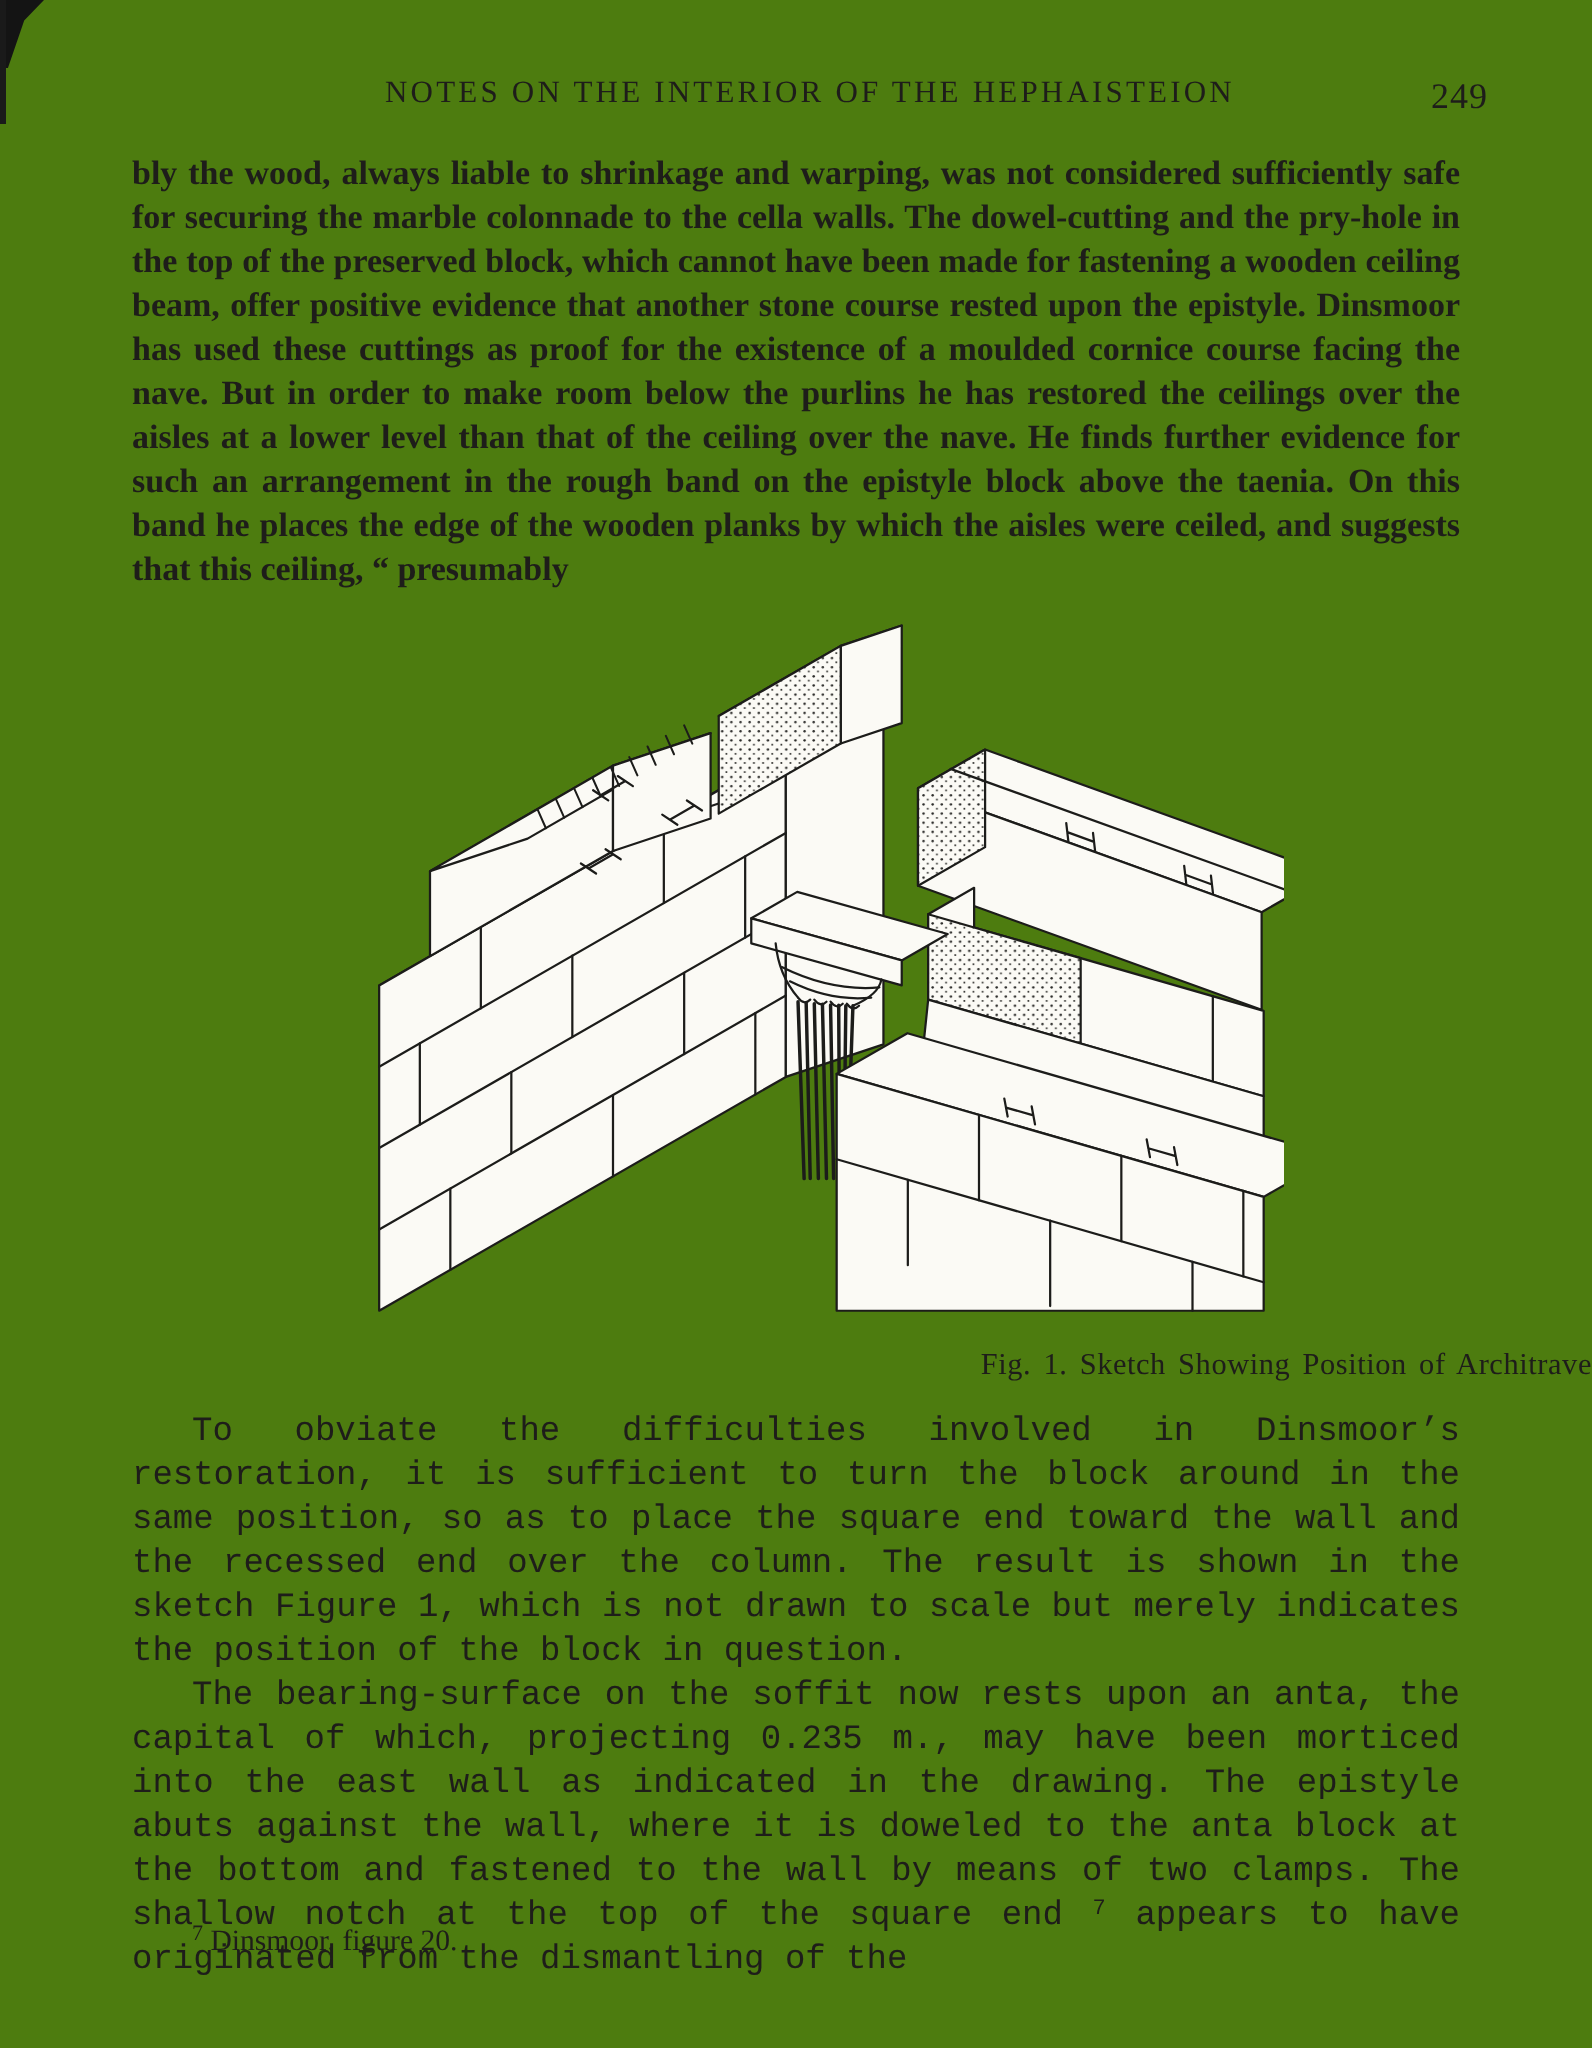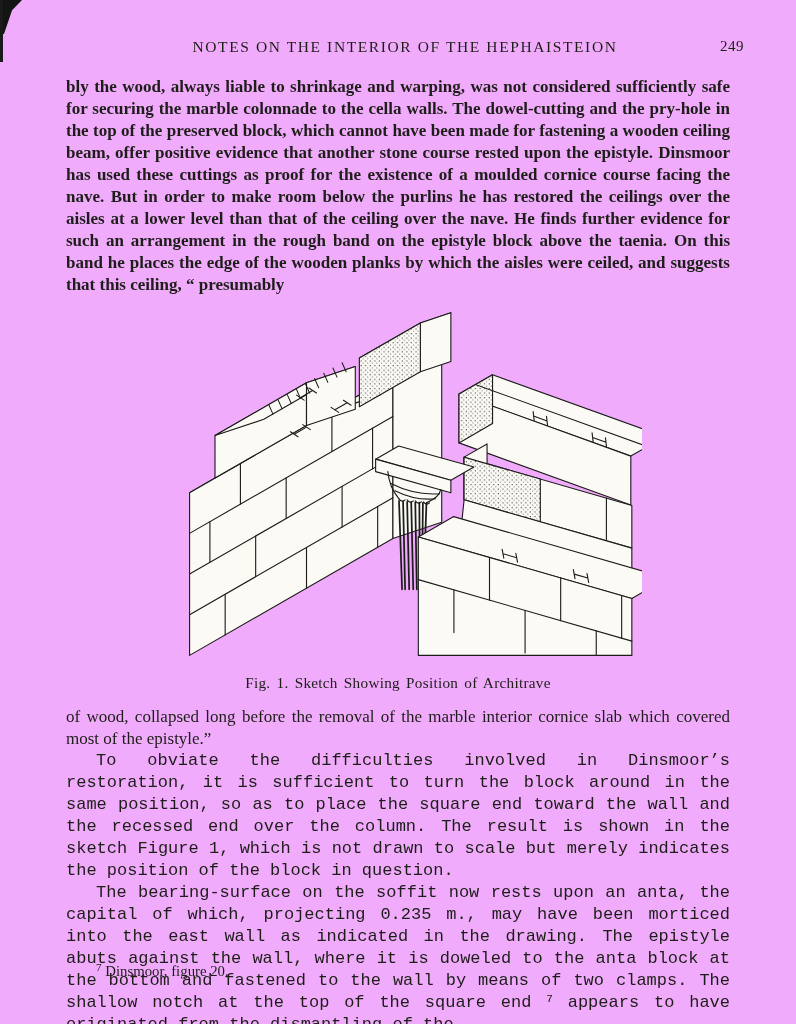--- a/index.html
+++ b/index.html
@@ -1,59 +1,59 @@
 <!DOCTYPE html>
 <html><head>
 <meta charset="utf-8">
 <style>
   html,body{margin:0;padding:0;}
   body{background:#e8e6e0;}
   .page{
     position:relative;
     width:796px;height:1024px;
     margin:0 auto;
-    background:#f0abfc;
+    background:#4d7c0f;
     color:#1e1d1a;
     font-family:"Liberation Serif", serif;
     overflow:hidden;
   }
   .corner-mark{
     position:absolute;top:0;left:0;width:22px;height:34px;
     background:#141414;
     clip-path:polygon(0 0,100% 0,55% 30%,18% 100%,0 100%);
   }
   .edge-streak{
     position:absolute;top:0;left:0;width:3px;height:62px;background:#1a1a1a;
   }
   .running-head{
     position:absolute;top:38px;left:66px;right:52px;height:22px;
     font-size:15.5px;letter-spacing:1.6px;
     text-align:center;white-space:nowrap;
   }
   .page-number{
     position:absolute;top:38px;right:52px;
-    font-size:15px;letter-spacing:0.5px;
+    font-size:18px;letter-spacing:0.5px;
   }
   .text-block{
     position:absolute;left:66px;width:664px;
     font-size:17px;line-height:22px;
     text-align:justify;
   }
   .text-block p{margin:0;padding:0;}
   .text-block p.indent{text-indent:30px;font-family:Liberation Mono, monospace;}
   .upper-text{top:76px;font-weight:bold;}
   .lower-text{top:706px;}
   sup{font-size:11px;line-height:0;vertical-align:baseline;position:relative;top:-5px;}
   .figure-wrap{
     position:absolute;top:304px;left:50%;margin-left:-244px;
     width:488px;height:352px;
   }
   .figure-caption{
     position:absolute;top:674px;left:0;right:0;
-    text-align:center;font-size:15.2px;letter-spacing:0.3px;word-spacing:2px;
+    text-align:right;font-size:15.2px;letter-spacing:0.3px;word-spacing:2px;
   }
   .footnote{
     position:absolute;top:962px;left:96px;width:620px;
     font-size:14.8px;line-height:19px;
   }
 </style>
 </head>
 <body>
 
 <div class="page">
@@ -137,21 +137,20 @@
         <use href="#clamp" transform="translate(438 133) rotate(20)"></use>
         <use href="#clamp" transform="translate(350 247) rotate(16)"></use>
         <use href="#clamp" transform="translate(420 267) rotate(16)"></use>
       </g>
     </svg>
   </div>
 
   <div class="figure-caption">Fig. 1. Sketch Showing Position of Architrave</div>
 
   <div class="text-block lower-text">
-    <p>of wood, collapsed long before the removal of the marble interior cornice slab which covered most of the epistyle.”</p>
     <p class="indent">To obviate the difficulties involved in Dinsmoor’s restoration, it is sufficient to turn the block around in the same position, so as to place the square end toward the wall and the recessed end over the column. The result is shown in the sketch Figure 1, which is not drawn to scale but merely indicates the position of the block in question.</p>
     <p class="indent"><span>The bearing-surface on the soffit now rests upon an anta, the capital of which, projecting 0.235 m., may have been morticed into the east wall as indicated in the drawing. The epistyle abuts against the wall, where it is doweled to the anta block at the bottom and fastened to the wall by means of two clamps. The shallow notch at the top of the square end</span> <sup>7</sup> <span>appears to have originated from the dismantling of the</span></p>
   </div>
 
   <div class="footnote">
     <sup>7</sup> <span>Dinsmoor, figure 20.</span>
   </div>
 
 </div>
 

